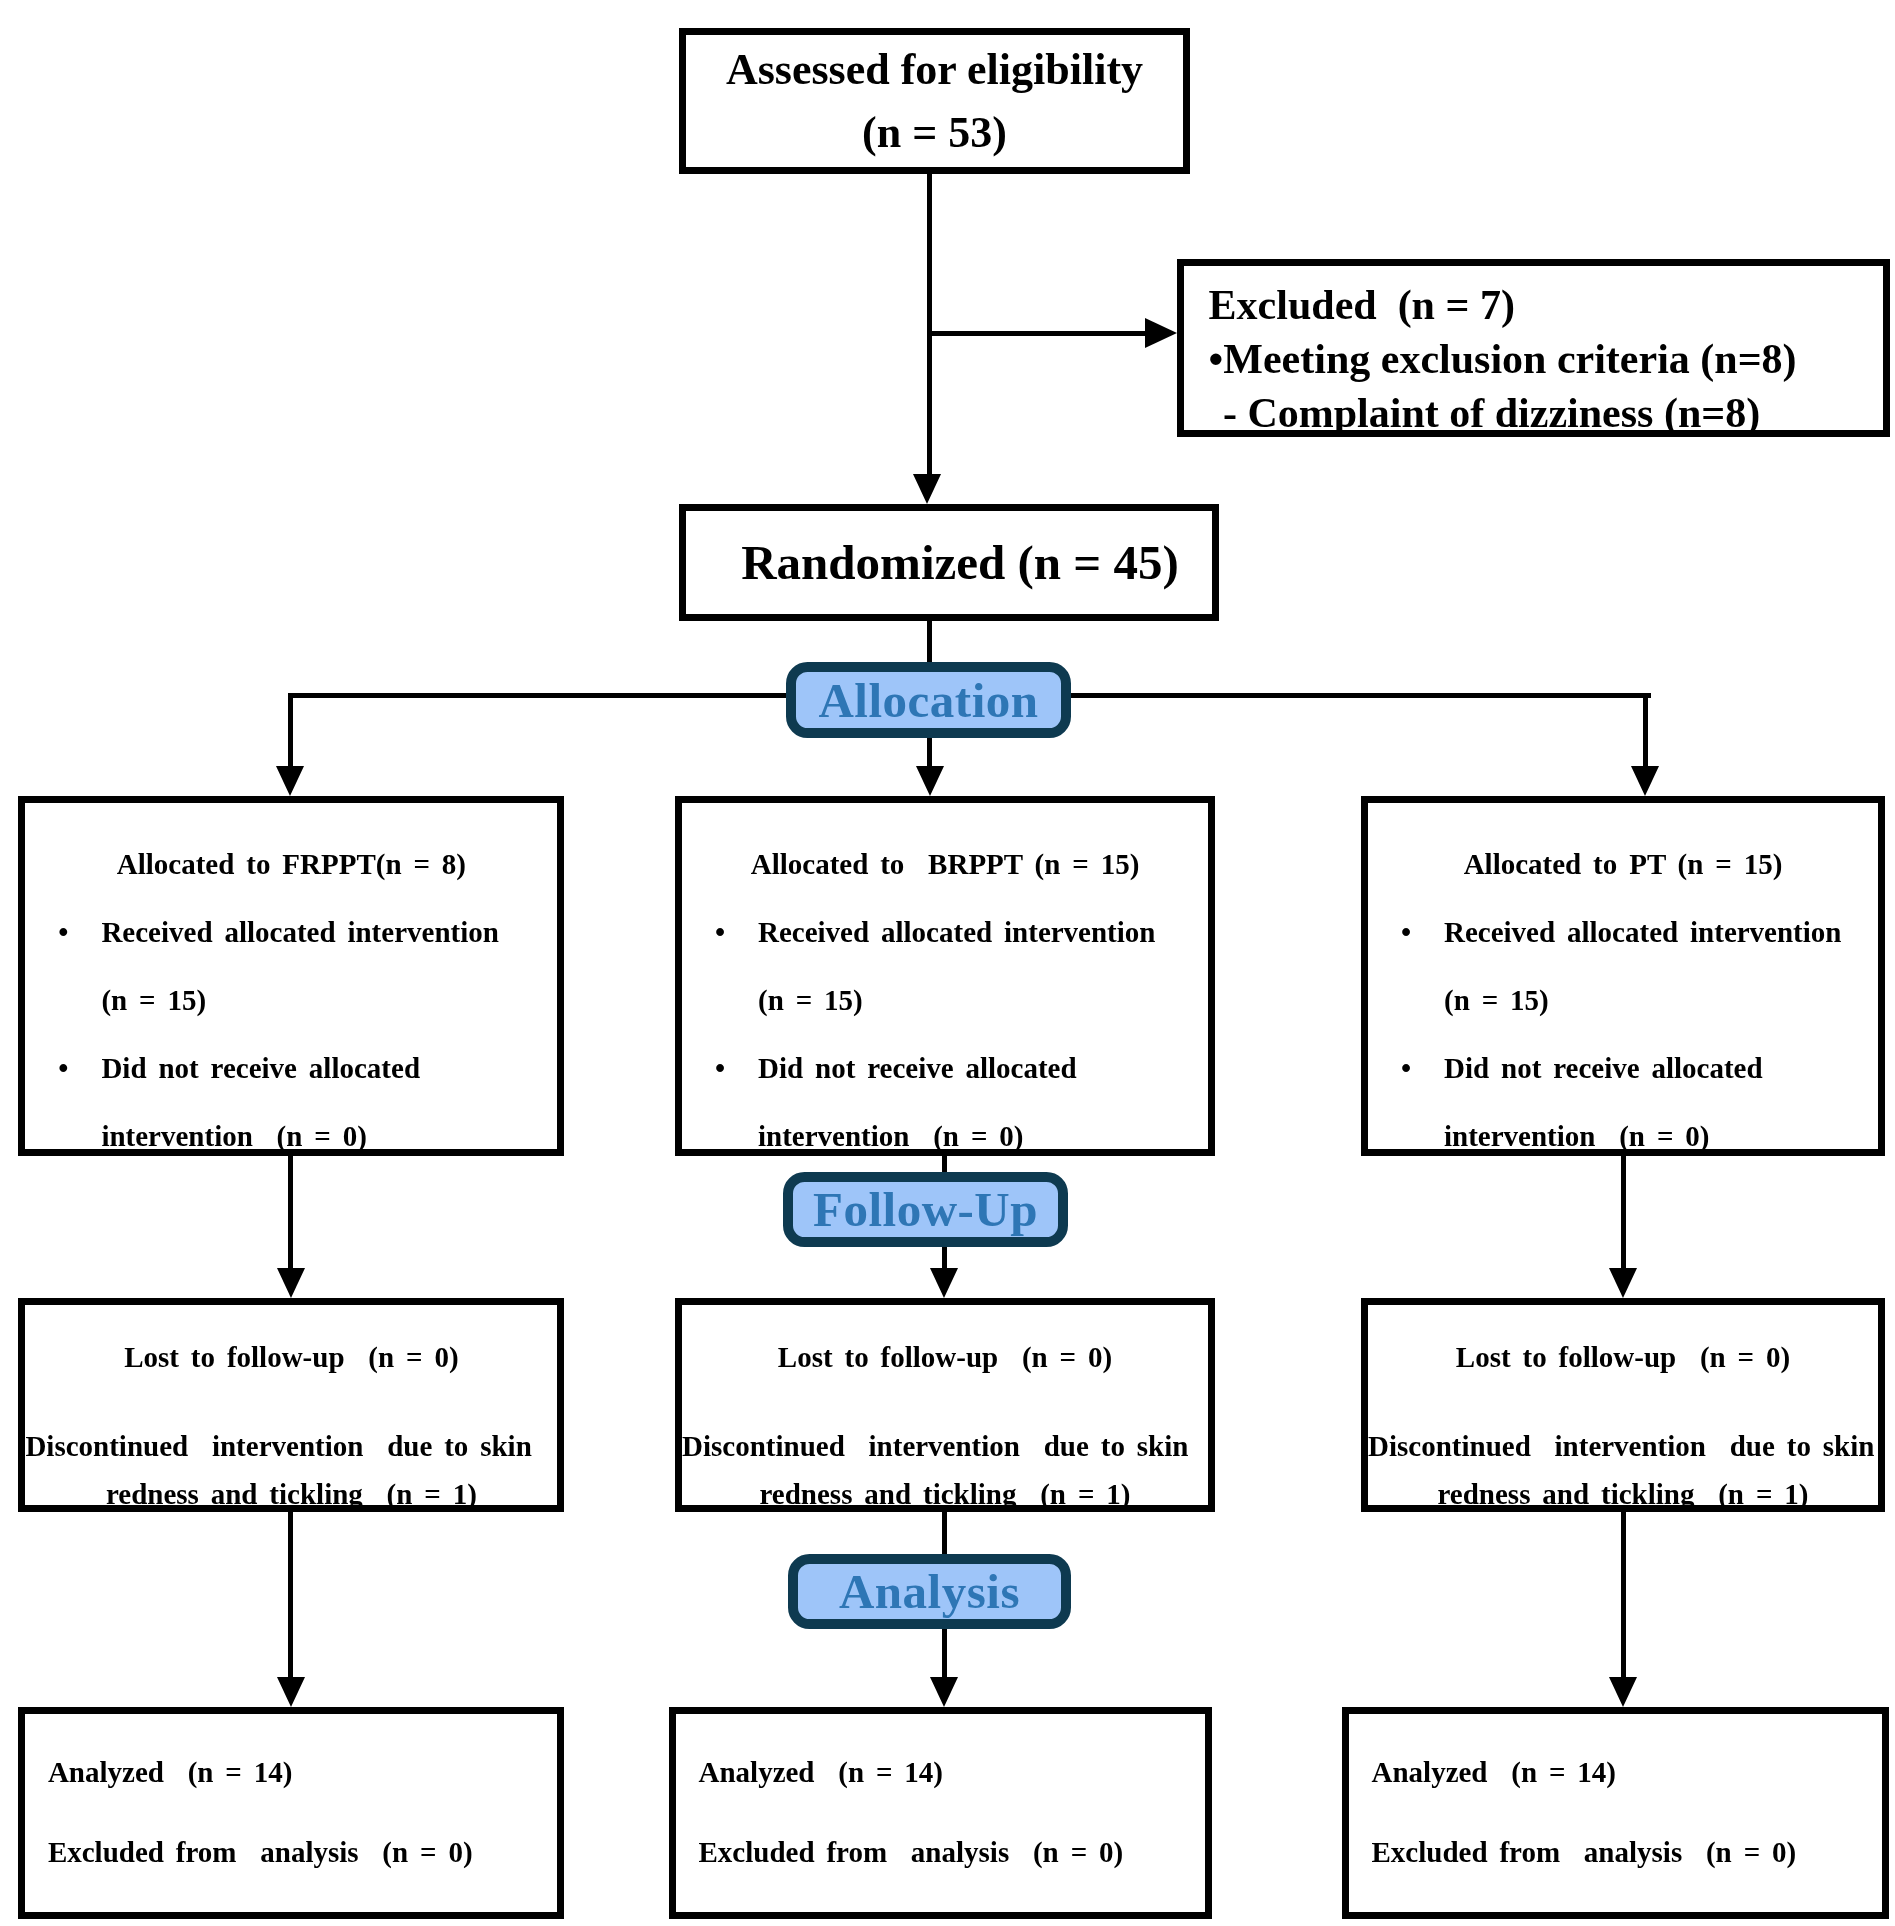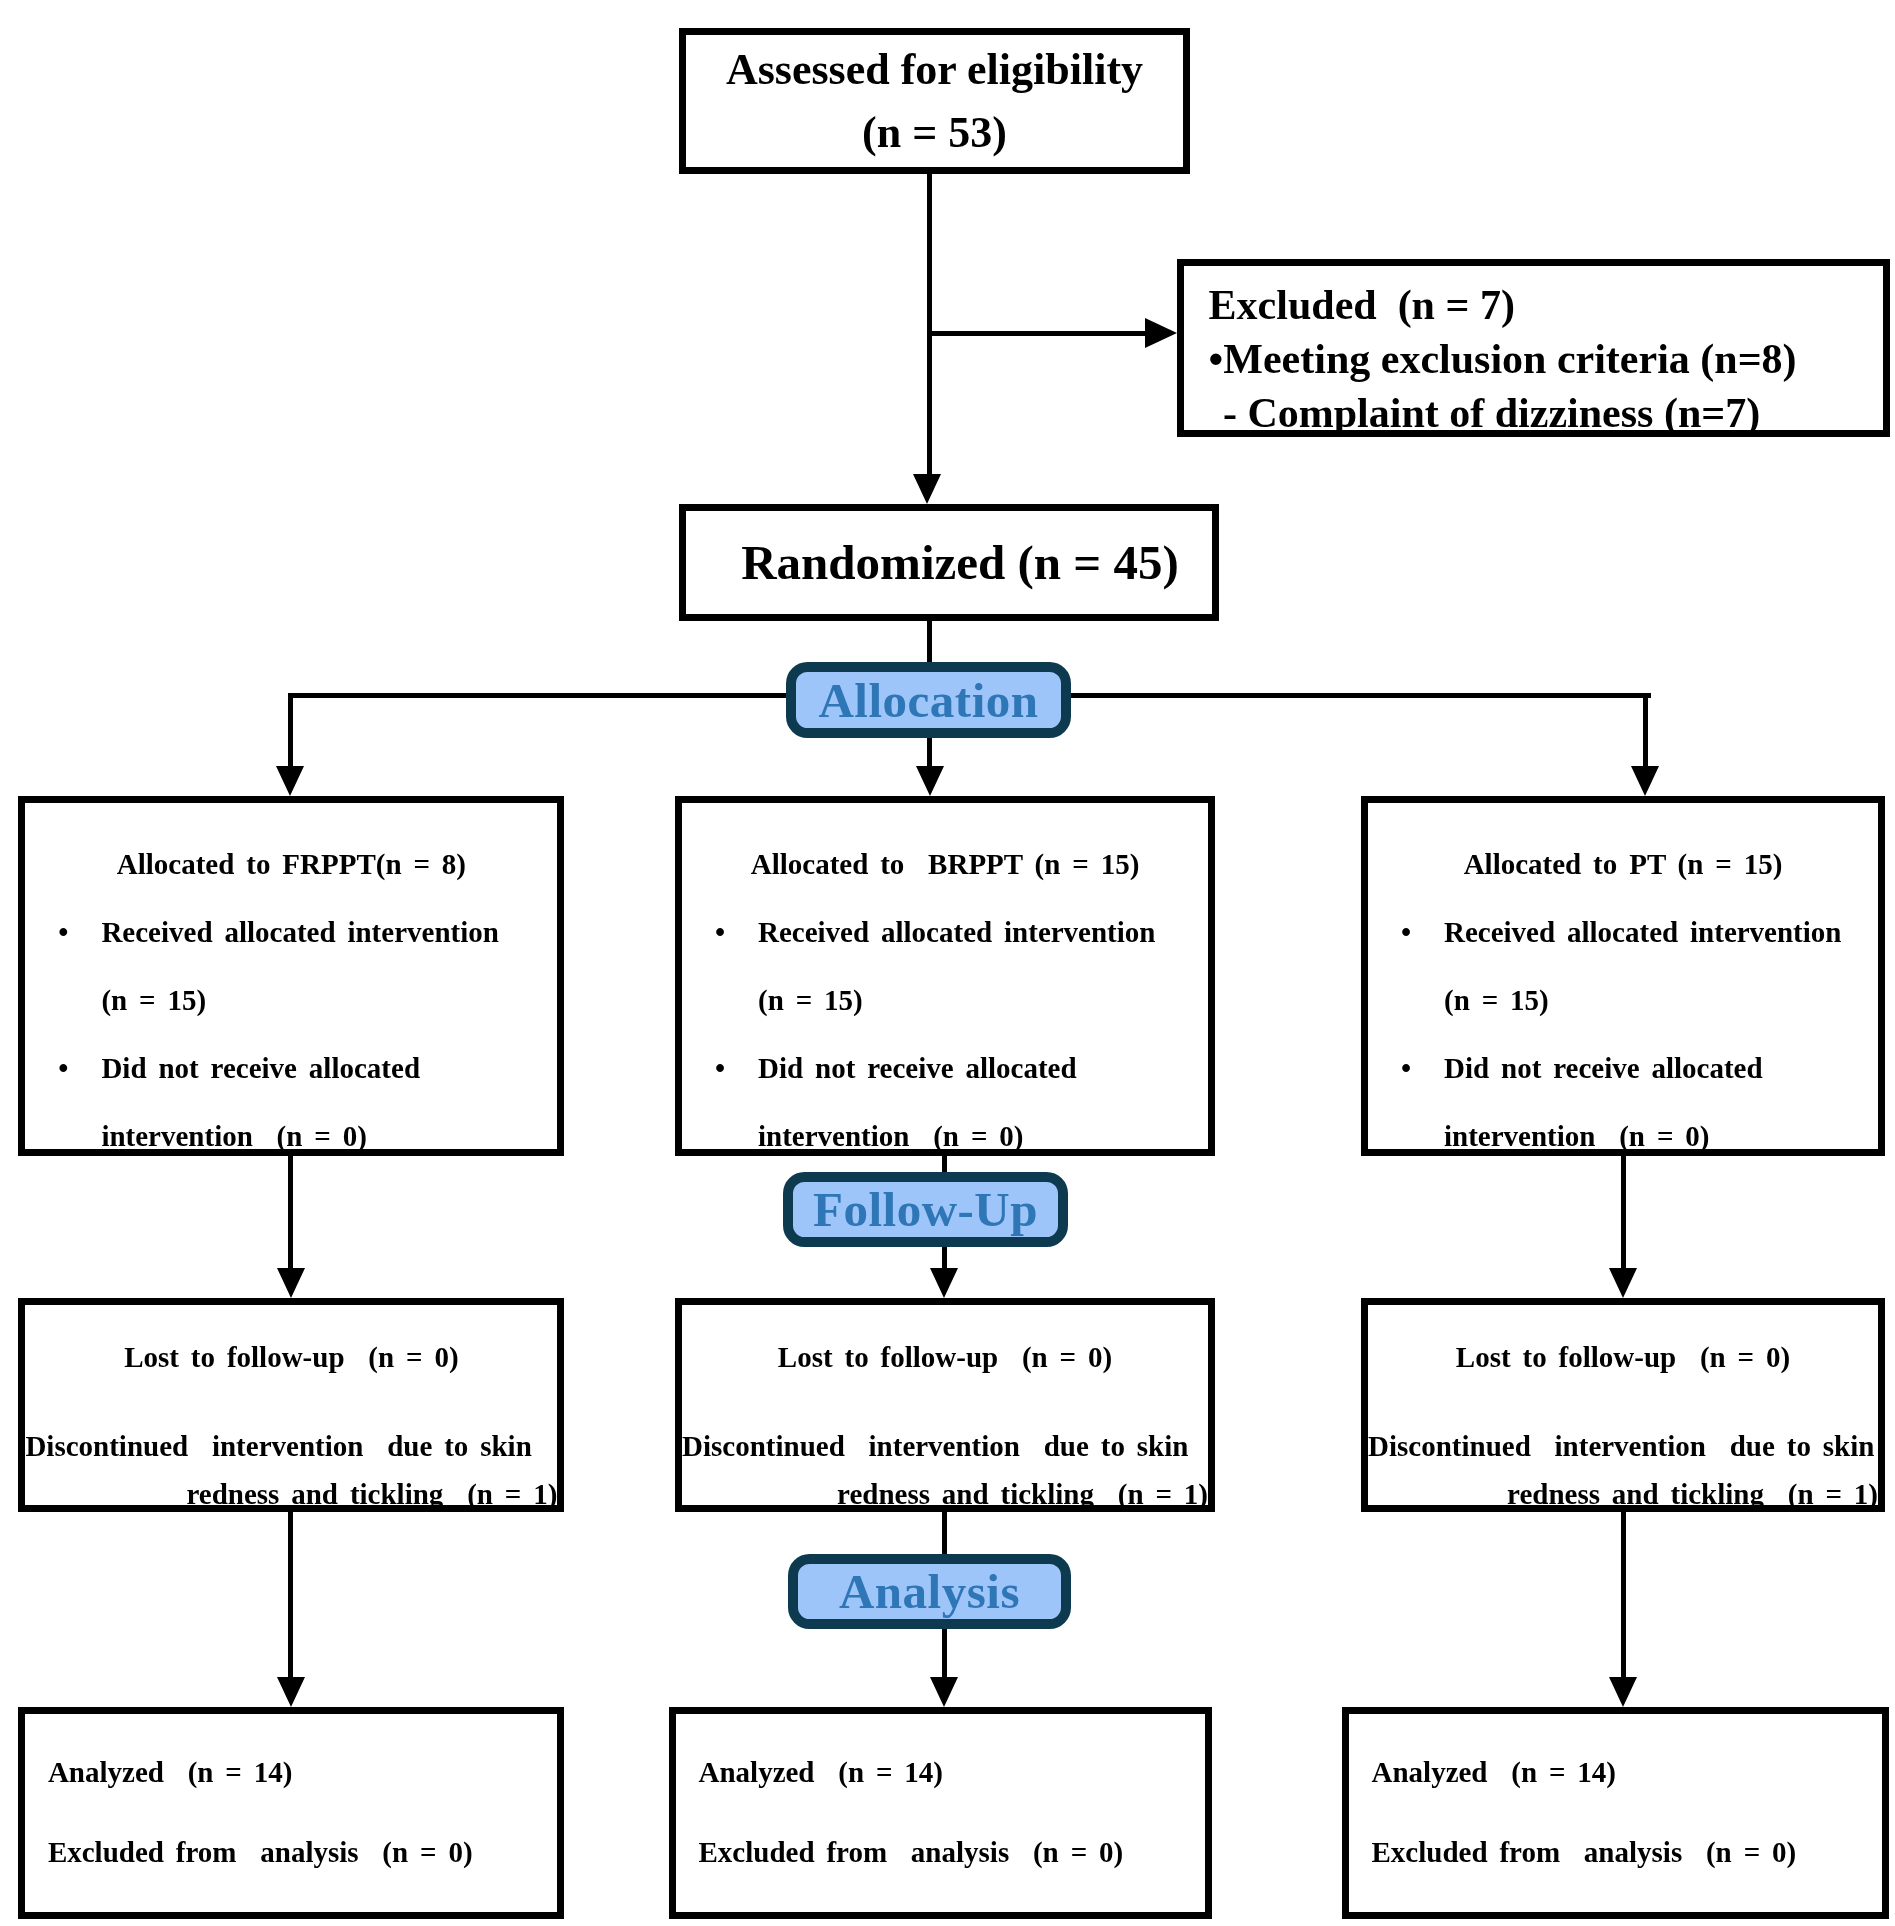--- a/index.html
+++ b/index.html
@@ -27,21 +27,21 @@
   .exc-indent{padding-left:14.3px;}
 
   .colbox{font-size:29px;word-spacing:0.16em;}
   .alloc-title{text-align:center;line-height:68px;margin-top:27px;}
   .bullet-row{display:flex;line-height:68px;}
   .marker{width:76px;text-align:center;flex:none;}
   .bullet-lines{flex:1;}
 
   .fu-l1{text-align:center;line-height:48px;margin-top:28px;}
   .fu-l2{text-align:left;line-height:48px;margin-top:41px;}
-  .fu-l3{text-align:right;line-height:48px;}
+  .fu-l3{text-align:center;line-height:48px;}
 
   .an-l1{margin:40px 0 0 22.5px;line-height:36px;}
   .an-l2{margin:44px 0 0 22.5px;line-height:36px;}
 </style>
 </head>
 <body>
 
 <div id="stage">
 
 
@@ -52,21 +52,21 @@
 
   <div class="vline" style="left:927px;top:174px;height:304px;"></div>
   <div class="head-down" style="left:913px;top:474px;"></div>
 
   <div class="hline" style="left:930px;top:331px;width:215px;"></div>
   <div class="head-right" style="left:1145px;top:318px;"></div>
 
   <div class="box" id="excluded-box" style="left:1177px;top:259px;width:713px;height:178px;">
     <div data-bind="diagram.excluded.line1">Excluded  (n = 7)</div>
     <div data-bind="diagram.excluded.line2">•Meeting exclusion criteria (n=8)</div>
-    <div class="exc-indent" data-bind="diagram.excluded.line3">- Complaint of dizziness (n=7)</div>
+    <div class="exc-indent" data-bind="diagram.excluded.line3">- Complaint of dizziness (n=8)</div>
   </div>
 
   <div class="box center-col" id="randomized-box" style="left:679px;top:504px;width:540px;height:117px;">
     <div data-bind="diagram.randomized.text">Randomized (n = 45)</div>
   </div>
 
   <div class="vline" style="left:927px;top:621px;height:44px;"></div>
 
   <div class="hline" style="left:288px;top:693px;width:1363px;"></div>
 

